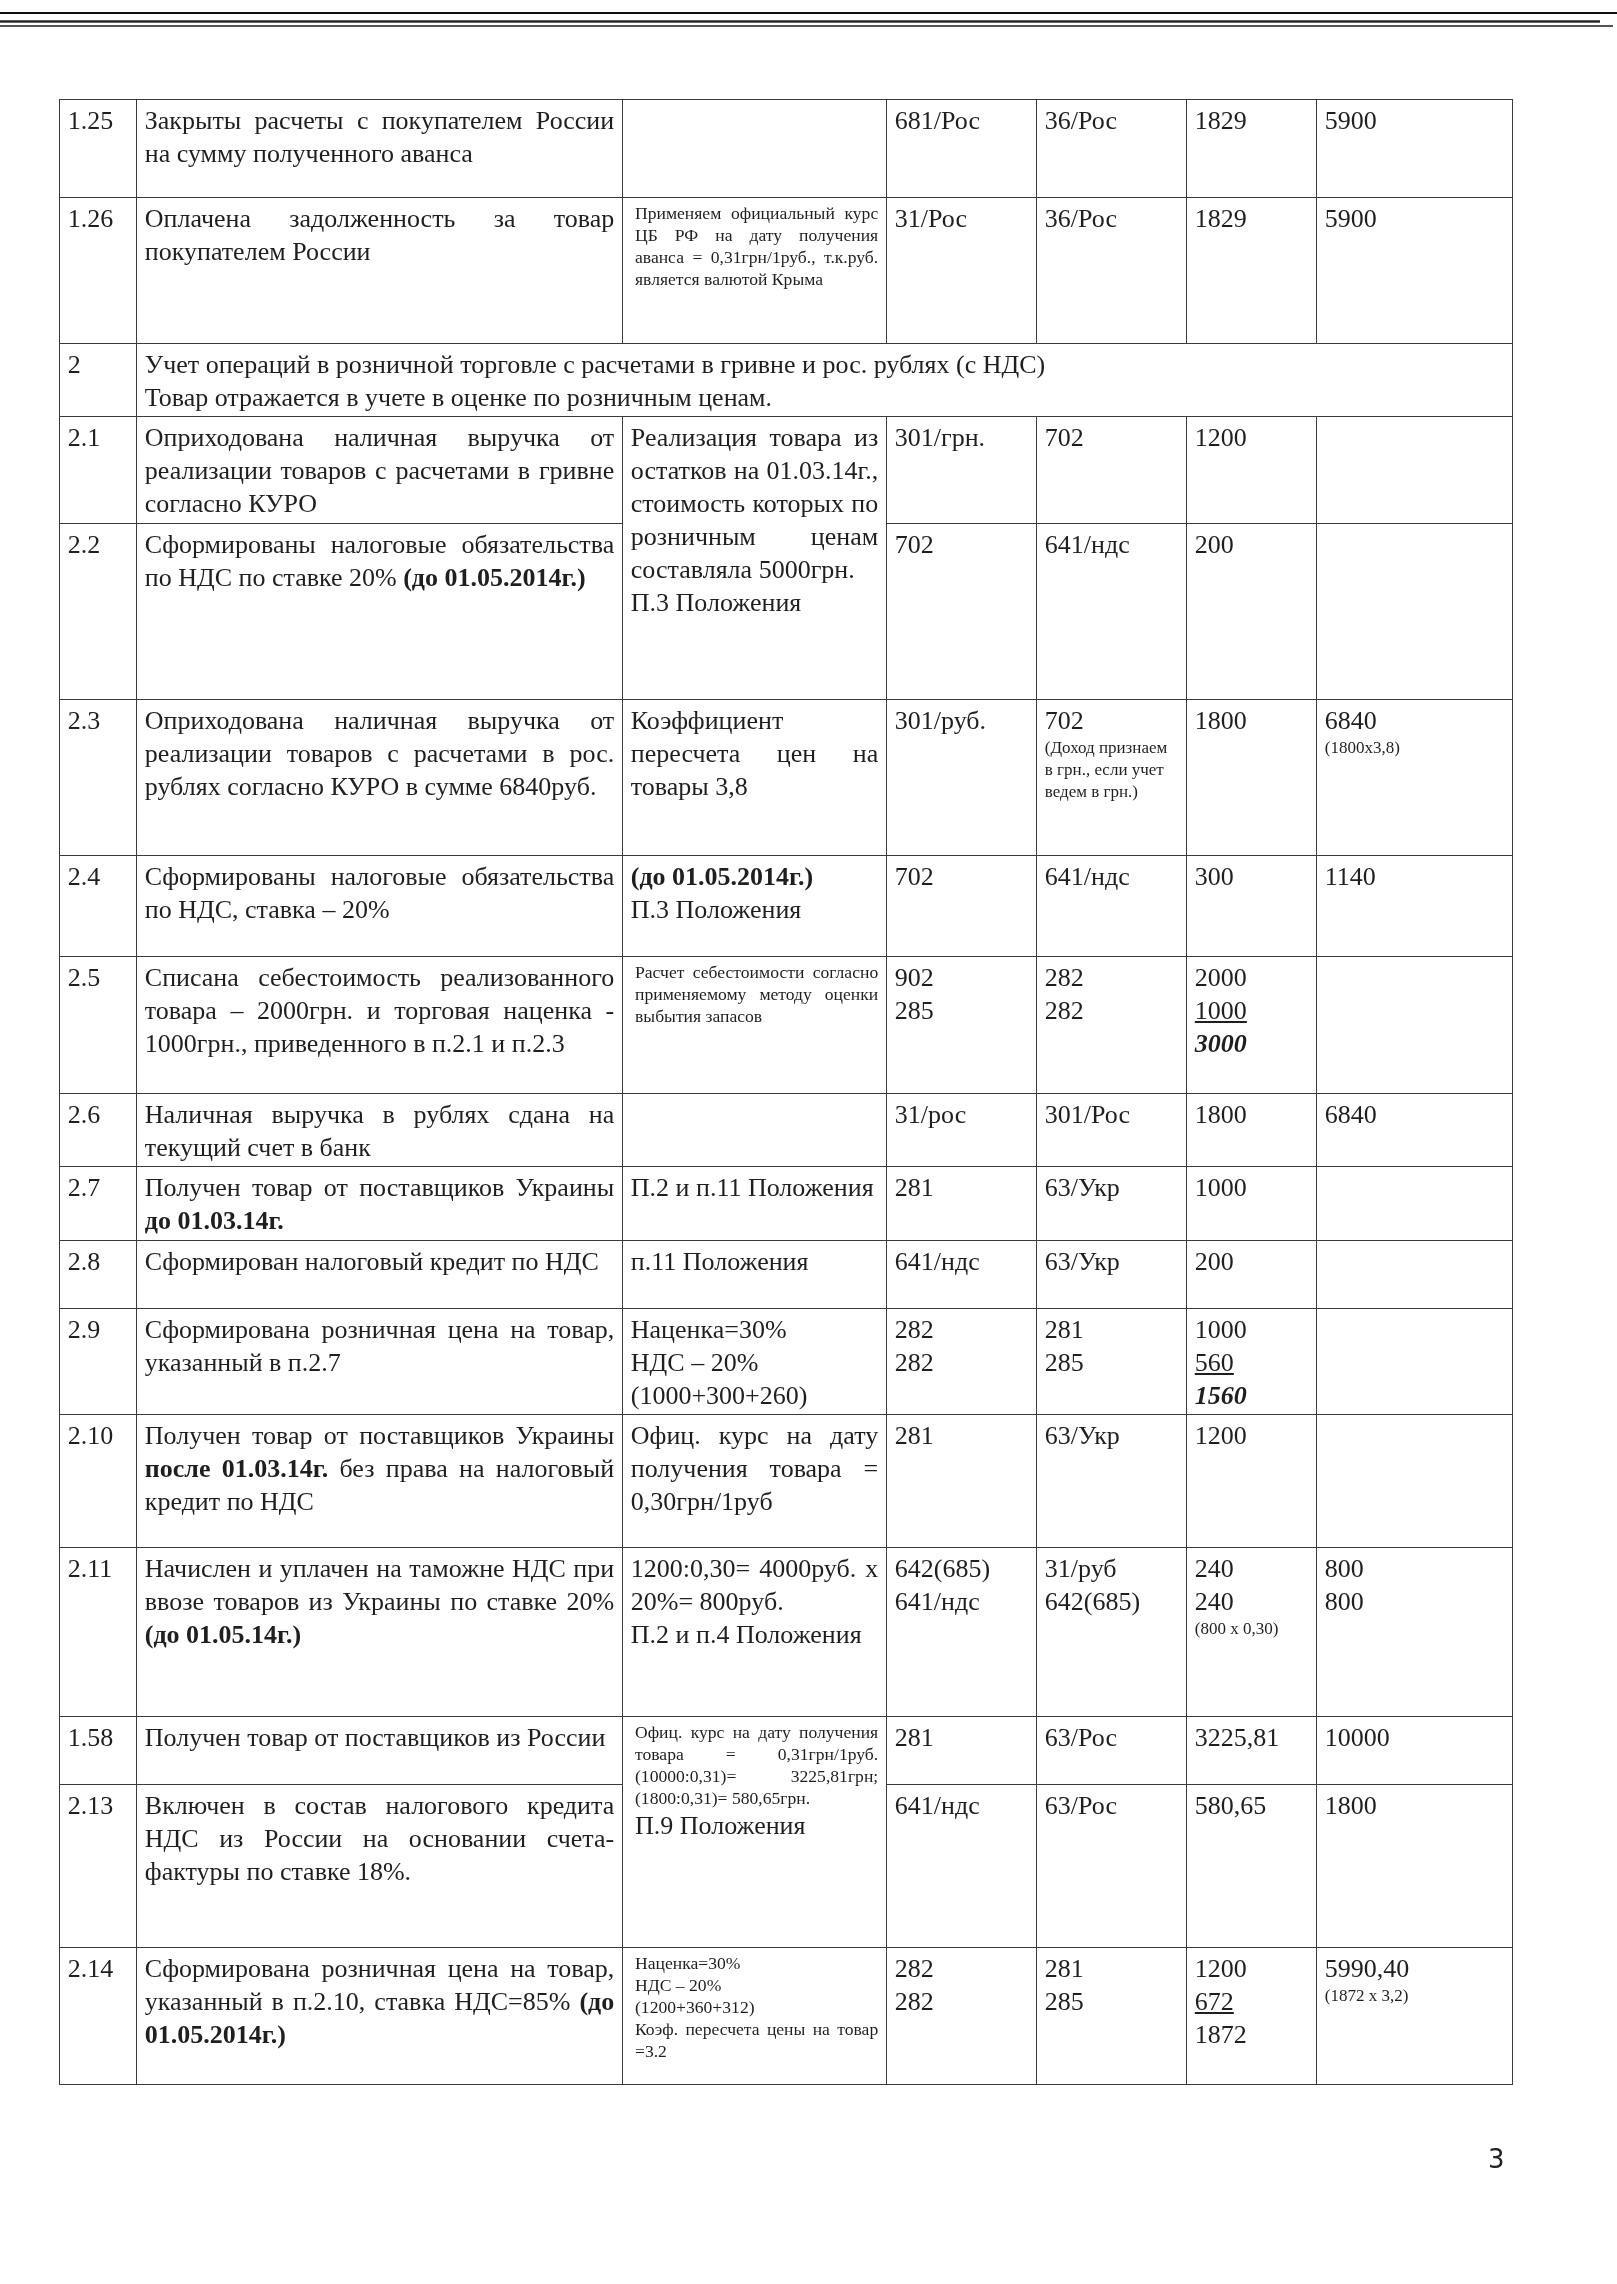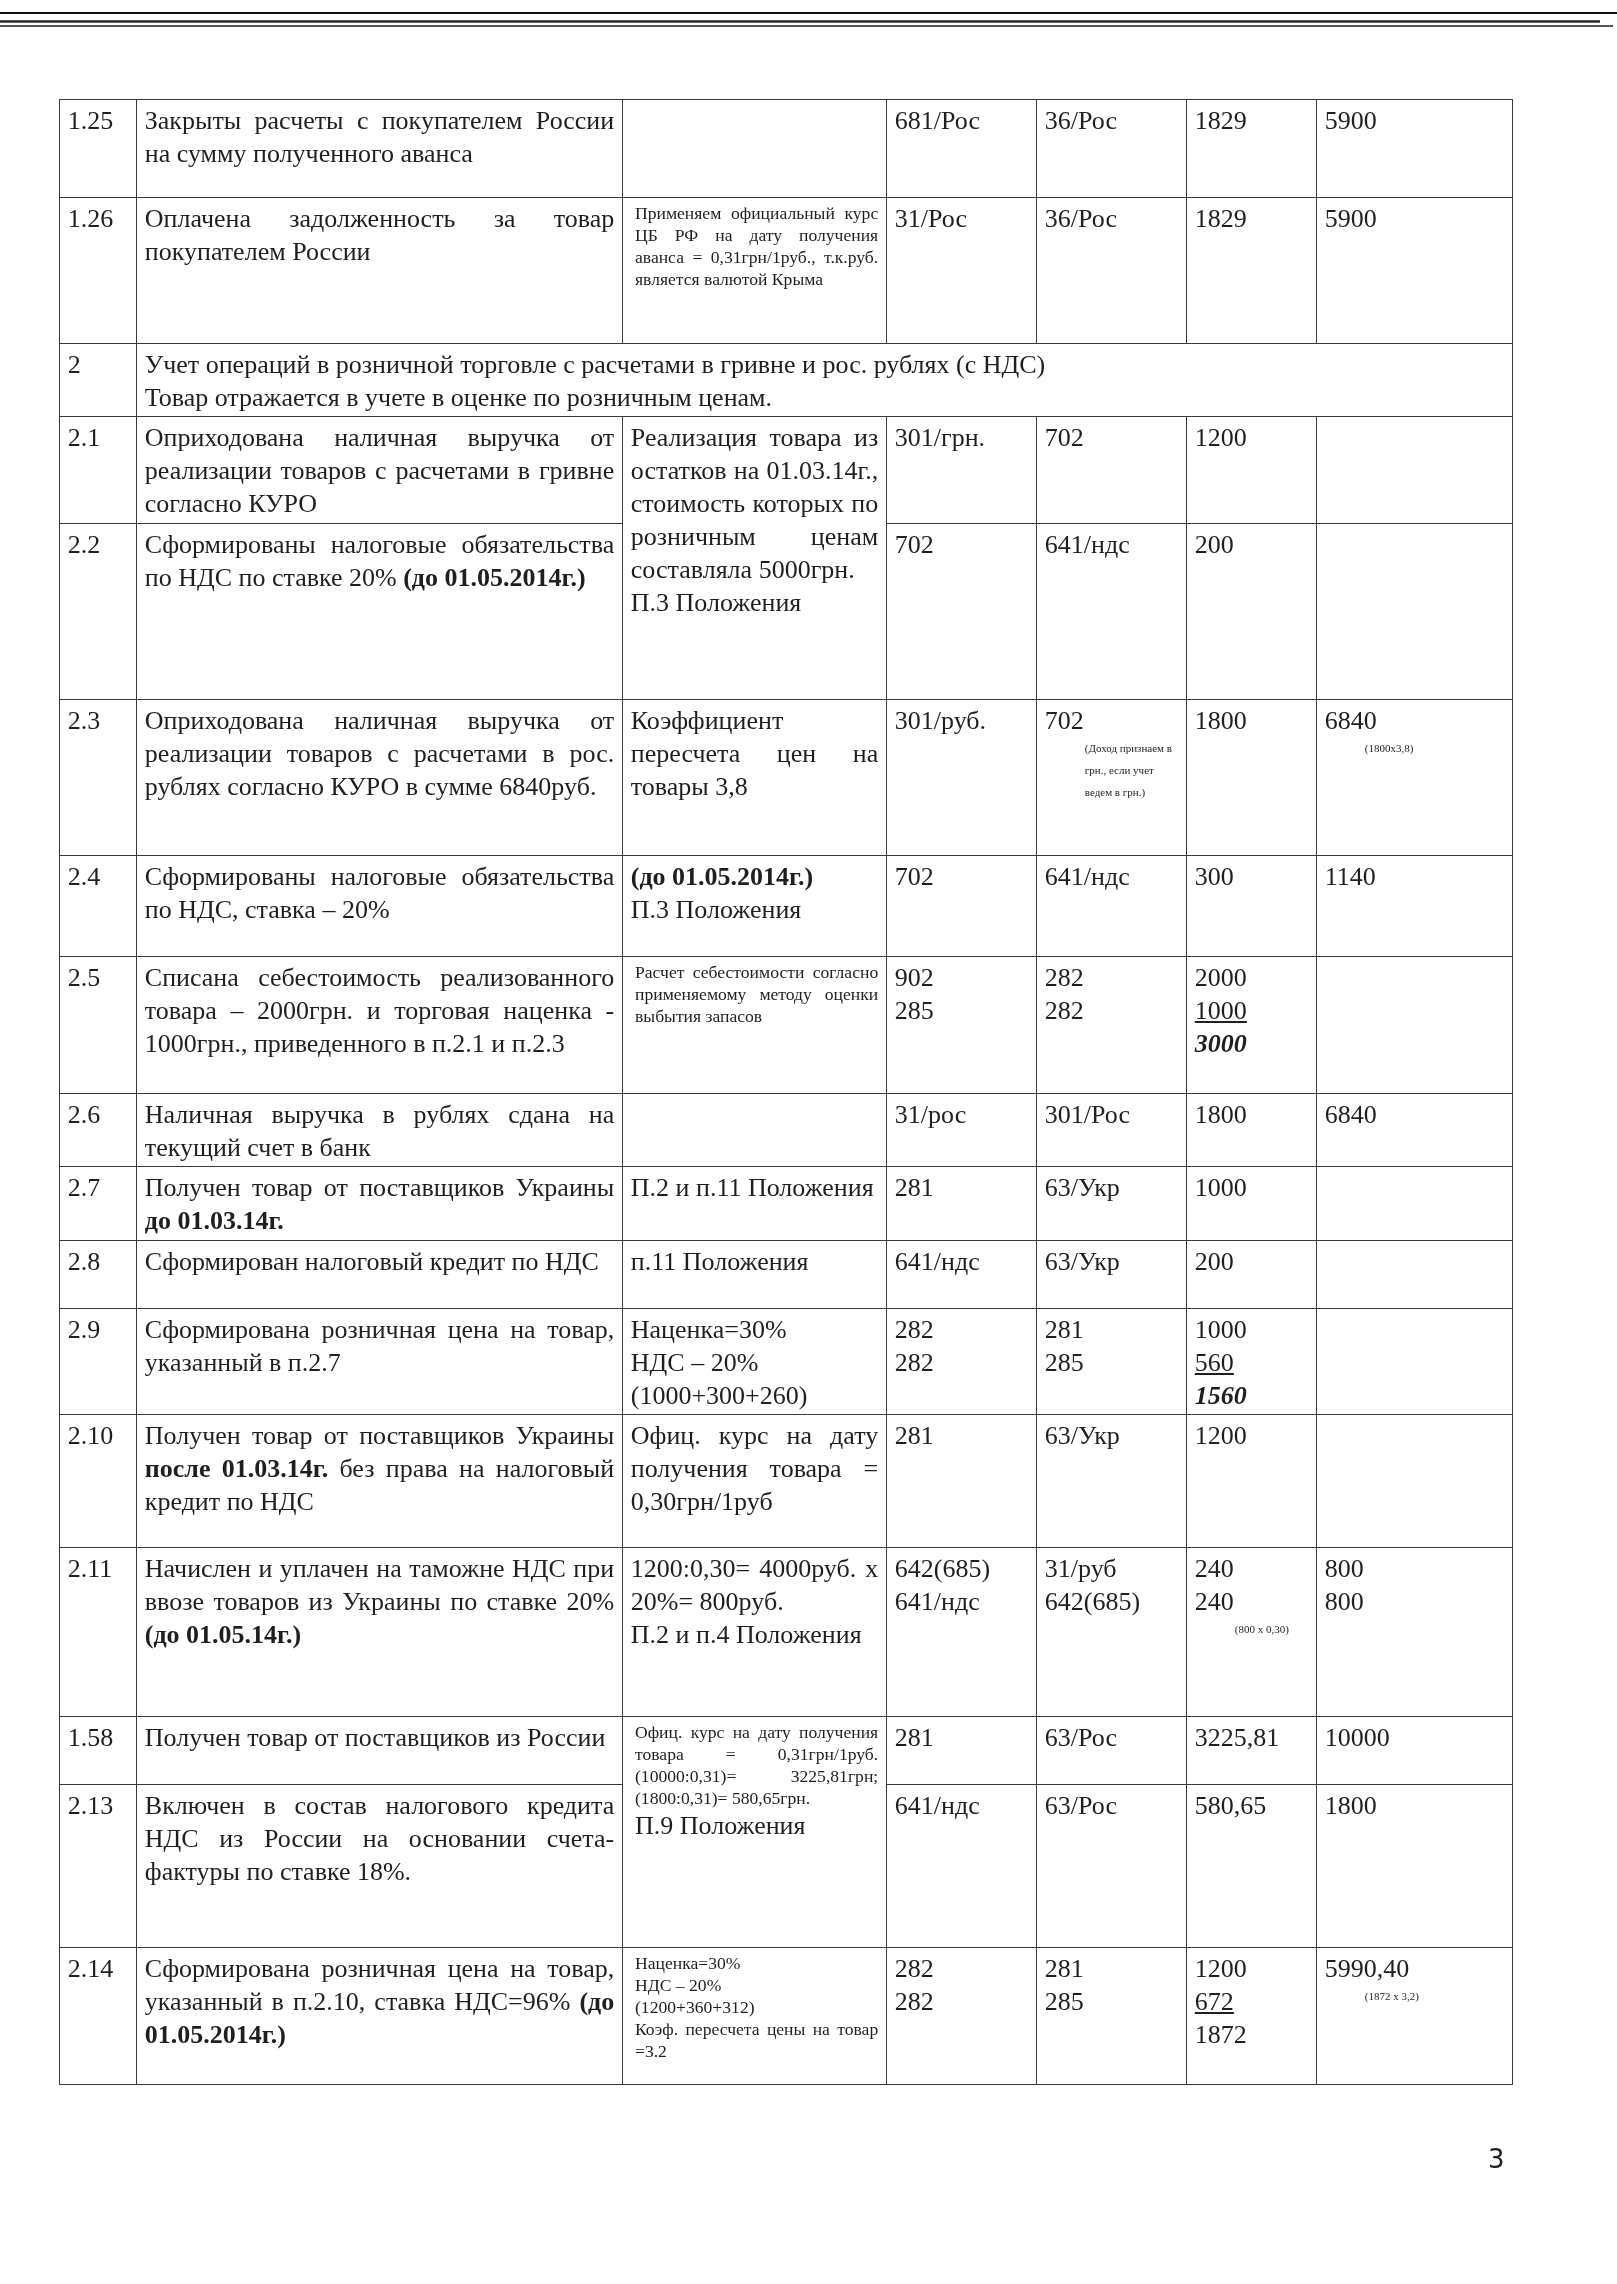--- a/index.html
+++ b/index.html
@@ -17,21 +17,21 @@
     col.c-dt { width: 150px; }
     col.c-ct { width: 150px; }
     col.c-grn { width: 130px; }
     col.c-rub { width: 196px; }
     td.num { text-align: left; padding-left: 10.4px; }
     td.desc { text-align: justify; text-align-last: left; }
     td.note { text-align: justify; text-align-last: left; }
     td.note.small { font-size: 17.6px; line-height: 22px; padding-left: 12px; }
     td.section-title { font-weight: normal; font-size: 26px; line-height: 33px; }
     .b { font-weight: bold; }
-    .small-inline { font-size: 11px; line-height: 22px; display: block; margin-left: 40px; }
+    .small-inline { font-size: 17px; line-height: 22px; display: block; }
     .line { display: block; }
     .underline { text-decoration: underline; }
     .bold-italic { font-weight: bold; font-style: italic; }
     .page-number { position: absolute; left: 1488px; top: 2144px; font-family: "DejaVu Sans", sans-serif; font-size: 26px; color: #222; }
   </style>
 </head>
 <body>
 
 <div class="scan-line l1"></div>
 <div class="scan-line l2"></div>
@@ -265,21 +265,21 @@
         <td class="desc">Включен в состав налогового кредита НДС из России на основании счета-фактуры по ставке 18%.</td>
         <td>641/ндс</td>
         <td>63/Рос</td>
         <td>580,65</td>
         <td>1800</td>
       </tr>
 
       <tr style="height:137px">
         <td class="num">2.14</td>
         <td class="desc">
-          <span>Сформирована розничная цена на товар, указанный в п.2.10, ставка НДС=96% </span><span class="b">(до 01.05.2014г.)</span>
+          <span>Сформирована розничная цена на товар, указанный в п.2.10, ставка НДС=85% </span><span class="b">(до 01.05.2014г.)</span>
         </td>
         <td class="note small">
           <span class="line">Наценка=30%</span>
           <span class="line">НДС – 20%</span>
           <span class="line">(1200+360+312)</span>
           <span class="line">Коэф. пересчета цены на товар =3.2</span>
         </td>
         <td>
           <span class="line">282</span>
           <span class="line">282</span>

